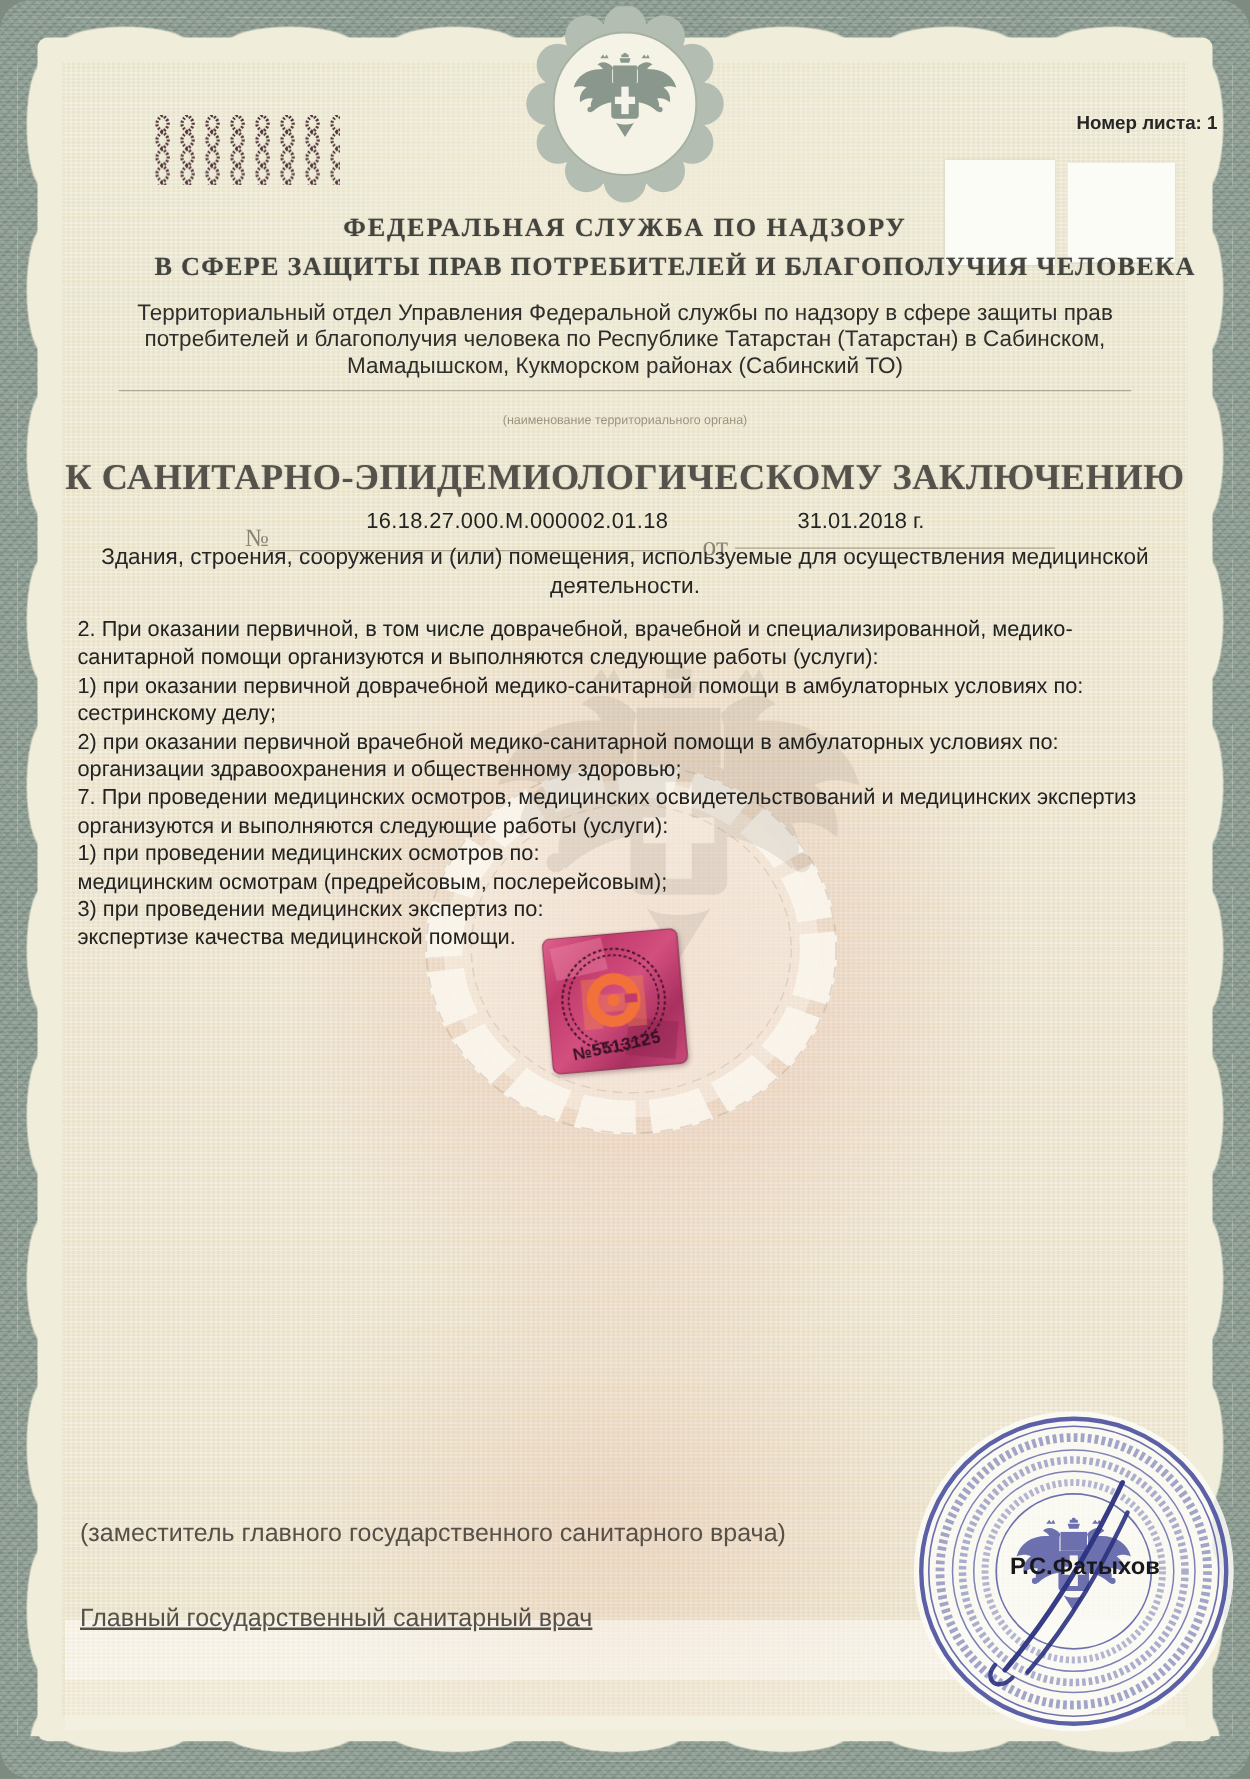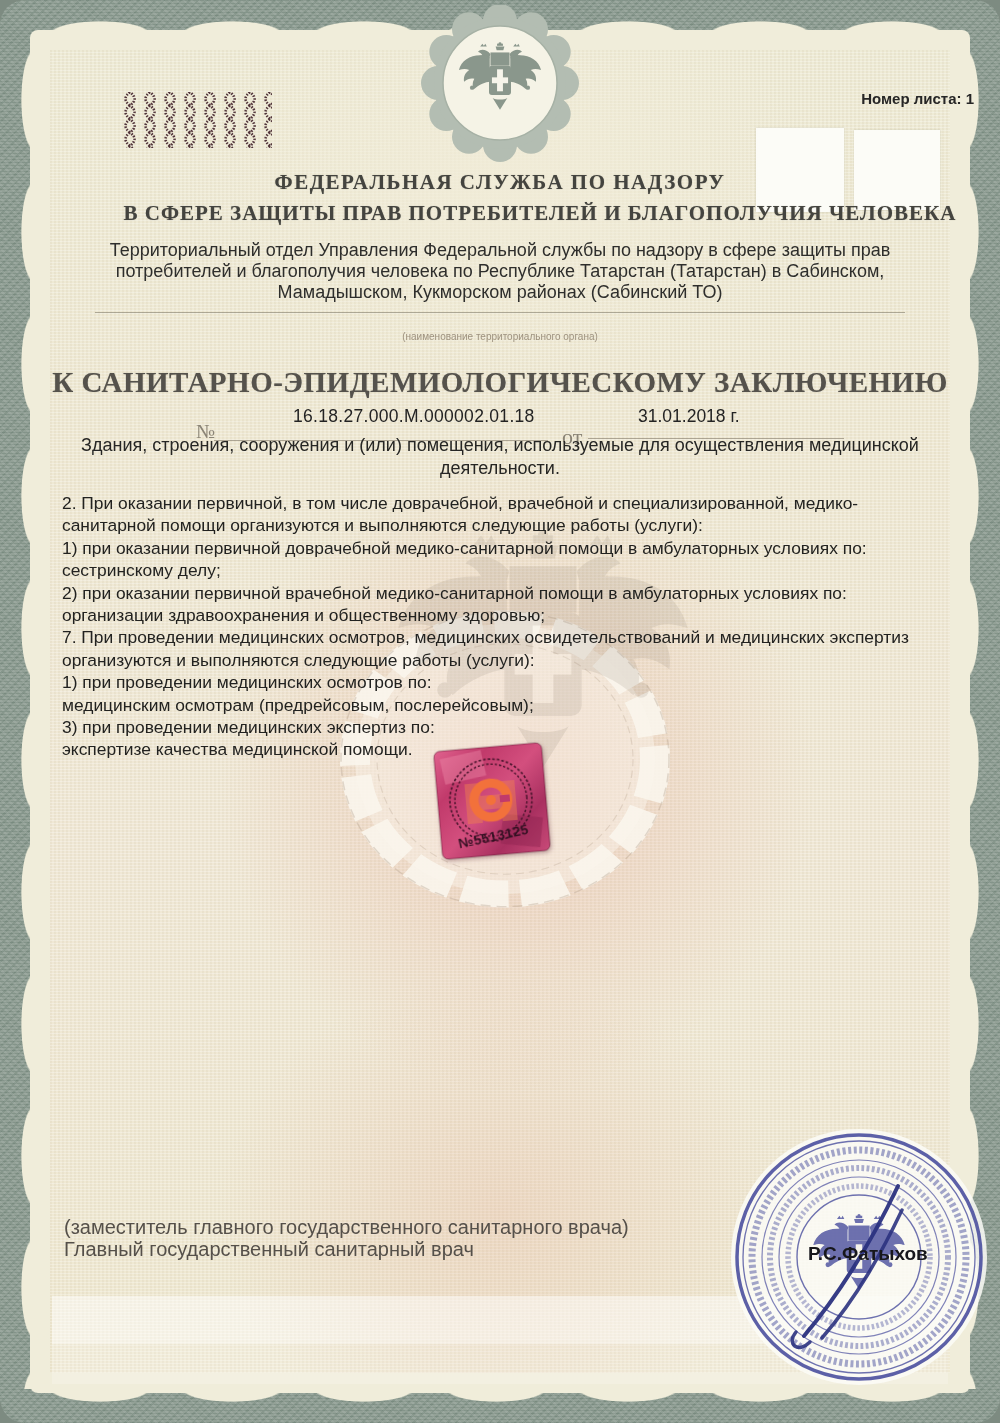--- a/index.html
+++ b/index.html
@@ -62,21 +62,21 @@
   .lbl-no{top:420px;left:196px;font-size:20px;}
   .lbl-ot{top:424px;left:562px;font-size:22px;}
   .uline{position:absolute;z-index:4;height:1px;background:rgba(110,100,85,.5);}
   .ul1{top:440px;left:214px;width:334px;}
   .ul2{top:438px;left:588px;width:256px;}
   .subject{top:434px;left:65px;width:870px;text-align:center;font-size:18px;
        line-height:23px;color:#262624;}
   .body-text{top:492px;left:62px;width:880px;font-size:17.4px;line-height:22.4px;color:#222220;}
   .body-text p{margin:0;}
   .sig{left:64px;font-size:20px;color:#55504a;}
-  .sig1{top:1238px;}
+  .sig1{top:1284px;text-decoration:underline;}
   .sig2{top:1216px;}
   .sig-name{top:1243px;left:808px;font-size:19px;font-weight:600;color:#17171c;z-index:6;}
   
   .lattice{position:absolute;left:120px;top:92px;width:152px;height:56px;z-index:3;}
   .medallion{position:absolute;left:415px;top:5px;width:170px;height:160px;z-index:3;}
   .patch{position:absolute;background:#fcfcf7;z-index:3;box-shadow:0 0 2px rgba(120,115,95,.25);}
   .patch1{left:756px;top:128px;width:88px;height:84px;}
   .patch2{left:854px;top:130px;width:86px;height:80px;}
   .hologram{position:absolute;left:437px;top:746px;width:110px;height:110px;z-index:5;
        transform:rotate(-5deg);filter:drop-shadow(1px 2px 2px rgba(80,20,40,.35));}

